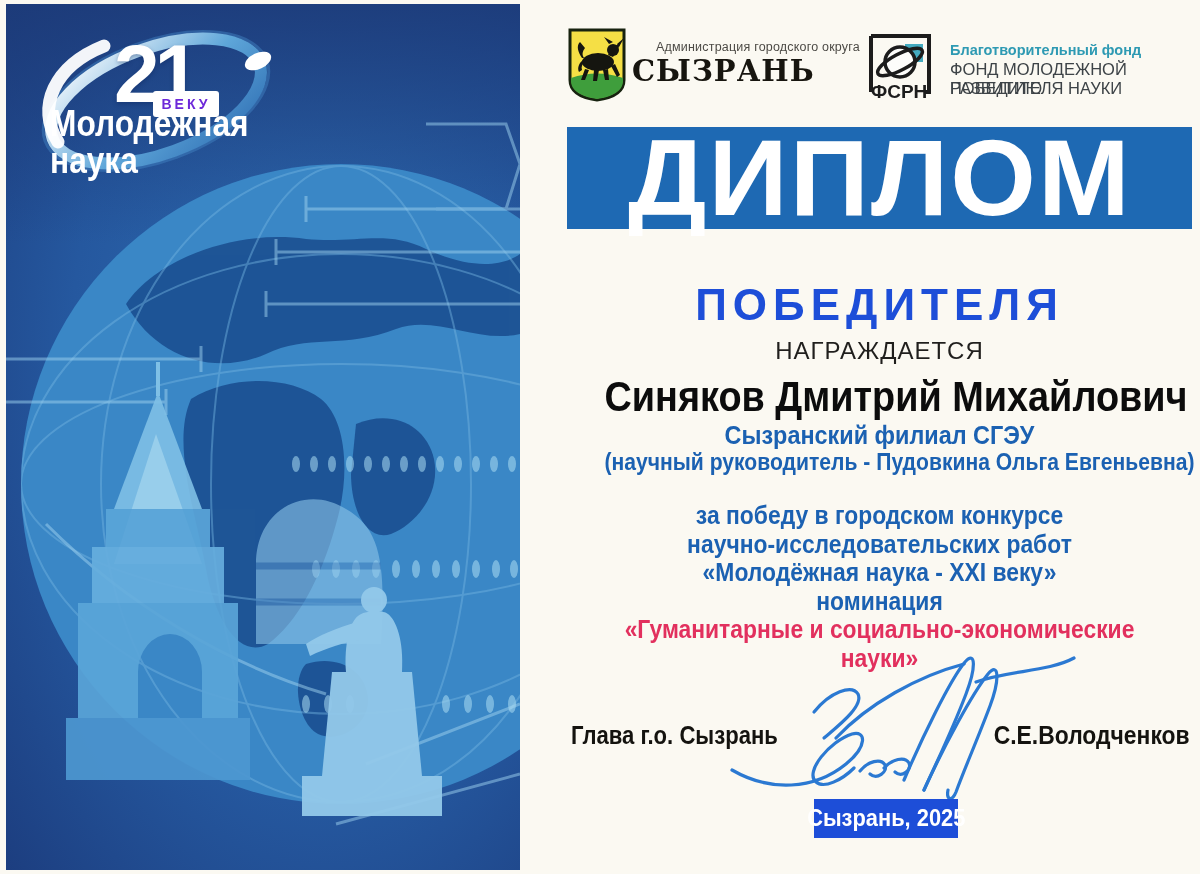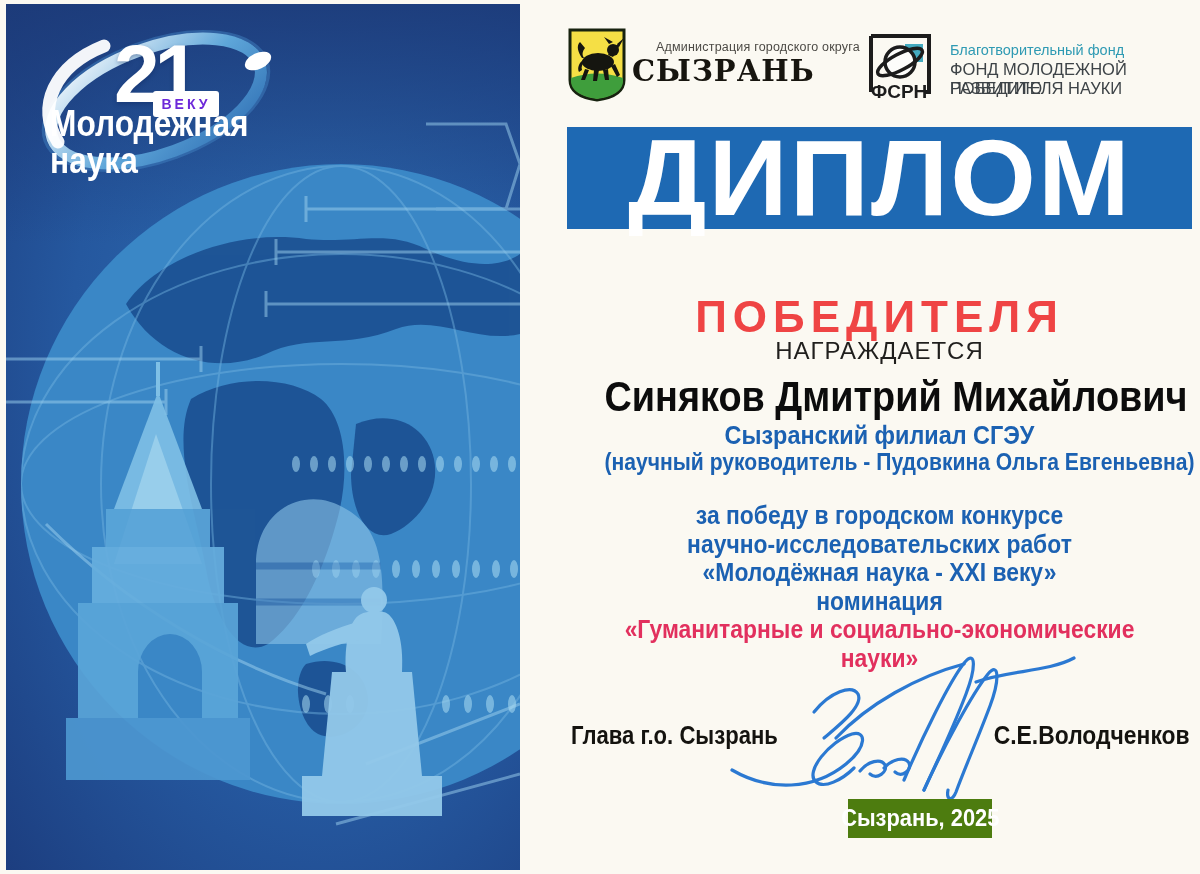--- a/index.html
+++ b/index.html
@@ -19,46 +19,46 @@
     display:flex;align-items:center;justify-content:center;color:#6d28d9;font-size:14px;
     font-weight:bold;letter-spacing:3px;}
   #logo-line1{left:44px;top:102px;font-size:36px;transform:scaleX(.88);transform-origin:left;}
   #logo-line2{left:44px;top:139px;font-size:36px;transform:scaleX(.88);transform-origin:left;}
   
   #arms-icon{left:568px;top:28px;}
   #admin-small{left:634px;top:40px;font-size:12.5px;color:#4c4a45;letter-spacing:.2px;margin-left:22px;}
   #admin-city{left:632px;top:54px;font-family:"DejaVu Serif","Liberation Serif",serif;
     font-weight:bold;font-size:29px;color:#17150f;letter-spacing:1px;}
   #fund-icon{left:867px;top:32px;}
-  #fund-type{left:950px;top:42px;font-size:14.5px;font-weight:normal;color:#2e9ab3;}
+  #fund-type{left:950px;top:42px;font-size:14.5px;font-weight:bold;color:#2e9ab3;}
   #fund-name1{left:950px;top:60px;font-size:16.5px;font-weight:500;color:#3d4347;}
   #fund-name2{left:950px;top:79px;font-size:16.5px;font-weight:500;color:#3d4347;}
   
   #banner{left:567px;top:127px;width:625px;height:102px;background:#1e69b3;
     display:flex;align-items:center;justify-content:center;}
   #banner-title{color:#fff;font-size:108px;font-weight:bold;letter-spacing:2px;
     transform:scaleX(1.02);white-space:nowrap;line-height:1;}
   .center-col{left:567px;width:625px;text-align:center;}
-  #subtitle{top:292px;font-size:44px;font-weight:600;letter-spacing:6px;color:#ef4444;}
+  #subtitle{top:280px;font-size:44px;font-weight:600;letter-spacing:6px;color:#1d4ed8;}
   #awarded-label{top:337px;font-size:24px;font-weight:500;letter-spacing:1px;color:#201f1d;}
   #recipient-name{top:372px;font-size:43px;font-weight:bold;color:#0c0c0c;
     transform:scaleX(.88);white-space:nowrap;}
   #affiliation{top:420px;font-size:26px;font-weight:bold;color:#1b61b2;transform:scaleX(.9);}
   #supervisor{top:448px;font-size:24px;font-weight:bold;color:#1b61b2;
     transform:scaleX(.88);white-space:nowrap;}
   #award-block{top:501px;font-size:26px;font-weight:bold;color:#1b61b2;line-height:28.5px;
     transform:scaleX(.88);}
   #nomination{color:#e2305e;}
   
   #signature-scribble{left:718px;top:642px;}
   #signer-role{left:571px;top:720px;font-size:26px;font-weight:bold;color:#14130f;
     transform:scaleX(.85);transform-origin:left;white-space:nowrap;}
   #signer-name{right:10px;top:720px;font-size:26px;font-weight:bold;color:#14130f;
     transform:scaleX(.88);transform-origin:right;white-space:nowrap;}
-  #city-badge{left:848px;top:799px;width:144px;height:39px;background:#4d7c0f;
+  #city-badge{left:814px;top:799px;width:144px;height:39px;background:#1d4ed8;
     display:flex;align-items:center;justify-content:center;}
   #city-badge span{color:#fff;font-size:23px;font-weight:bold;transform:scaleX(.95);white-space:nowrap;}
 </style>
 </head>
 <body>
 
 <div id="left-panel" class="abs">
   <svg viewBox="0 0 514 866" preserveAspectRatio="none">
     <defs>
       <radialGradient id="bg" cx="62%" cy="42%" r="90%">

